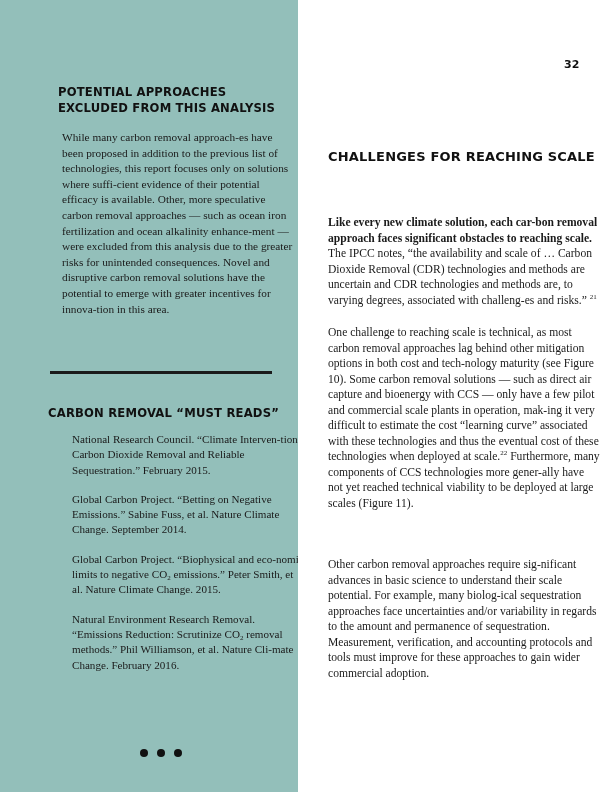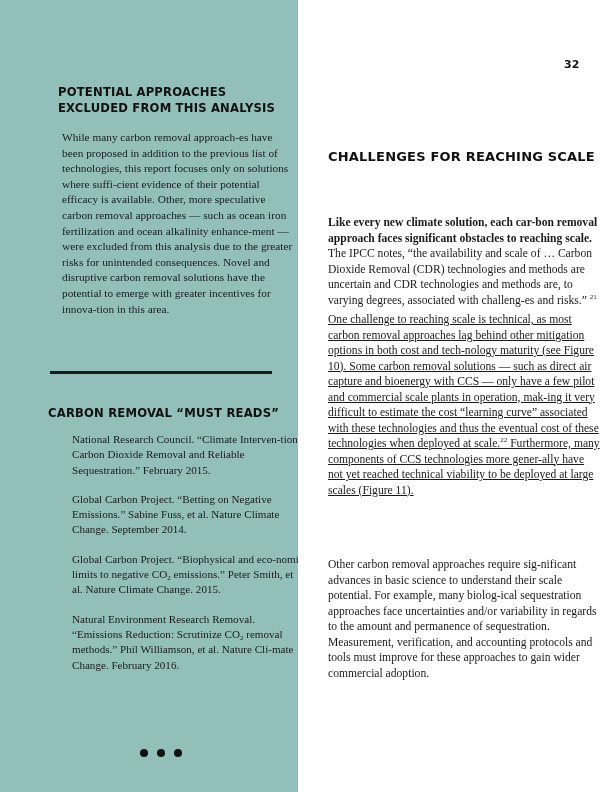--- a/index.html
+++ b/index.html
@@ -12,21 +12,21 @@
   .sb-p { position:absolute; left:58px; top:126px; width:232px; font-size:11.3px; line-height:15.6px; margin:4px; }
   .rule { position:absolute; left:50px; top:371px; width:222px; height:3px; background:#1a1a1a; }
   .sb-h2 { position:absolute; left:48px; top:405px; width:232px; font-size:11.6px; line-height:16px; }
   .refs { position:absolute; left:72px; top:432px; width:232px; }
   .ref { font-size:11.1px; line-height:15.3px; margin:0 0 14px 0; }
   .dots { position:absolute; left:140px; top:749px; display:flex; gap:9px; }
   .dot { width:8px; height:8px; border-radius:50%; background:#111; }
   .pagenum { position:absolute; left:564px; top:58px; font-family:"DejaVu Sans", sans-serif; font-weight:bold; font-size:11px; color:#111; }
   .mh1 { position:absolute; left:328px; top:149px; width:280px; font-size:13px; line-height:16px; }
   .mp { position:absolute; left:328px; width:272px; font-size:11.6px; line-height:15.5px; margin:0; }
-  .mp1 { top:197px;margin-top:18px; } .mp2 { top:312px;text-decoration:underline; } .mp3 { top:557px; }
+  .mp1 { top:197px;margin-top:18px; } .mp2 { top:325px; } .mp3 { top:557px; }
   sub { font-size:7px; vertical-align:-2px; line-height:0; }
   sup { font-size:7px; vertical-align:5px; line-height:0; }
   b { font-weight:bold; }
 </style>
 </head>
 <body>
 
 <div class="sidebar">
   <div class="heading sb-h1">
     <div>POTENTIAL APPROACHES</div>

